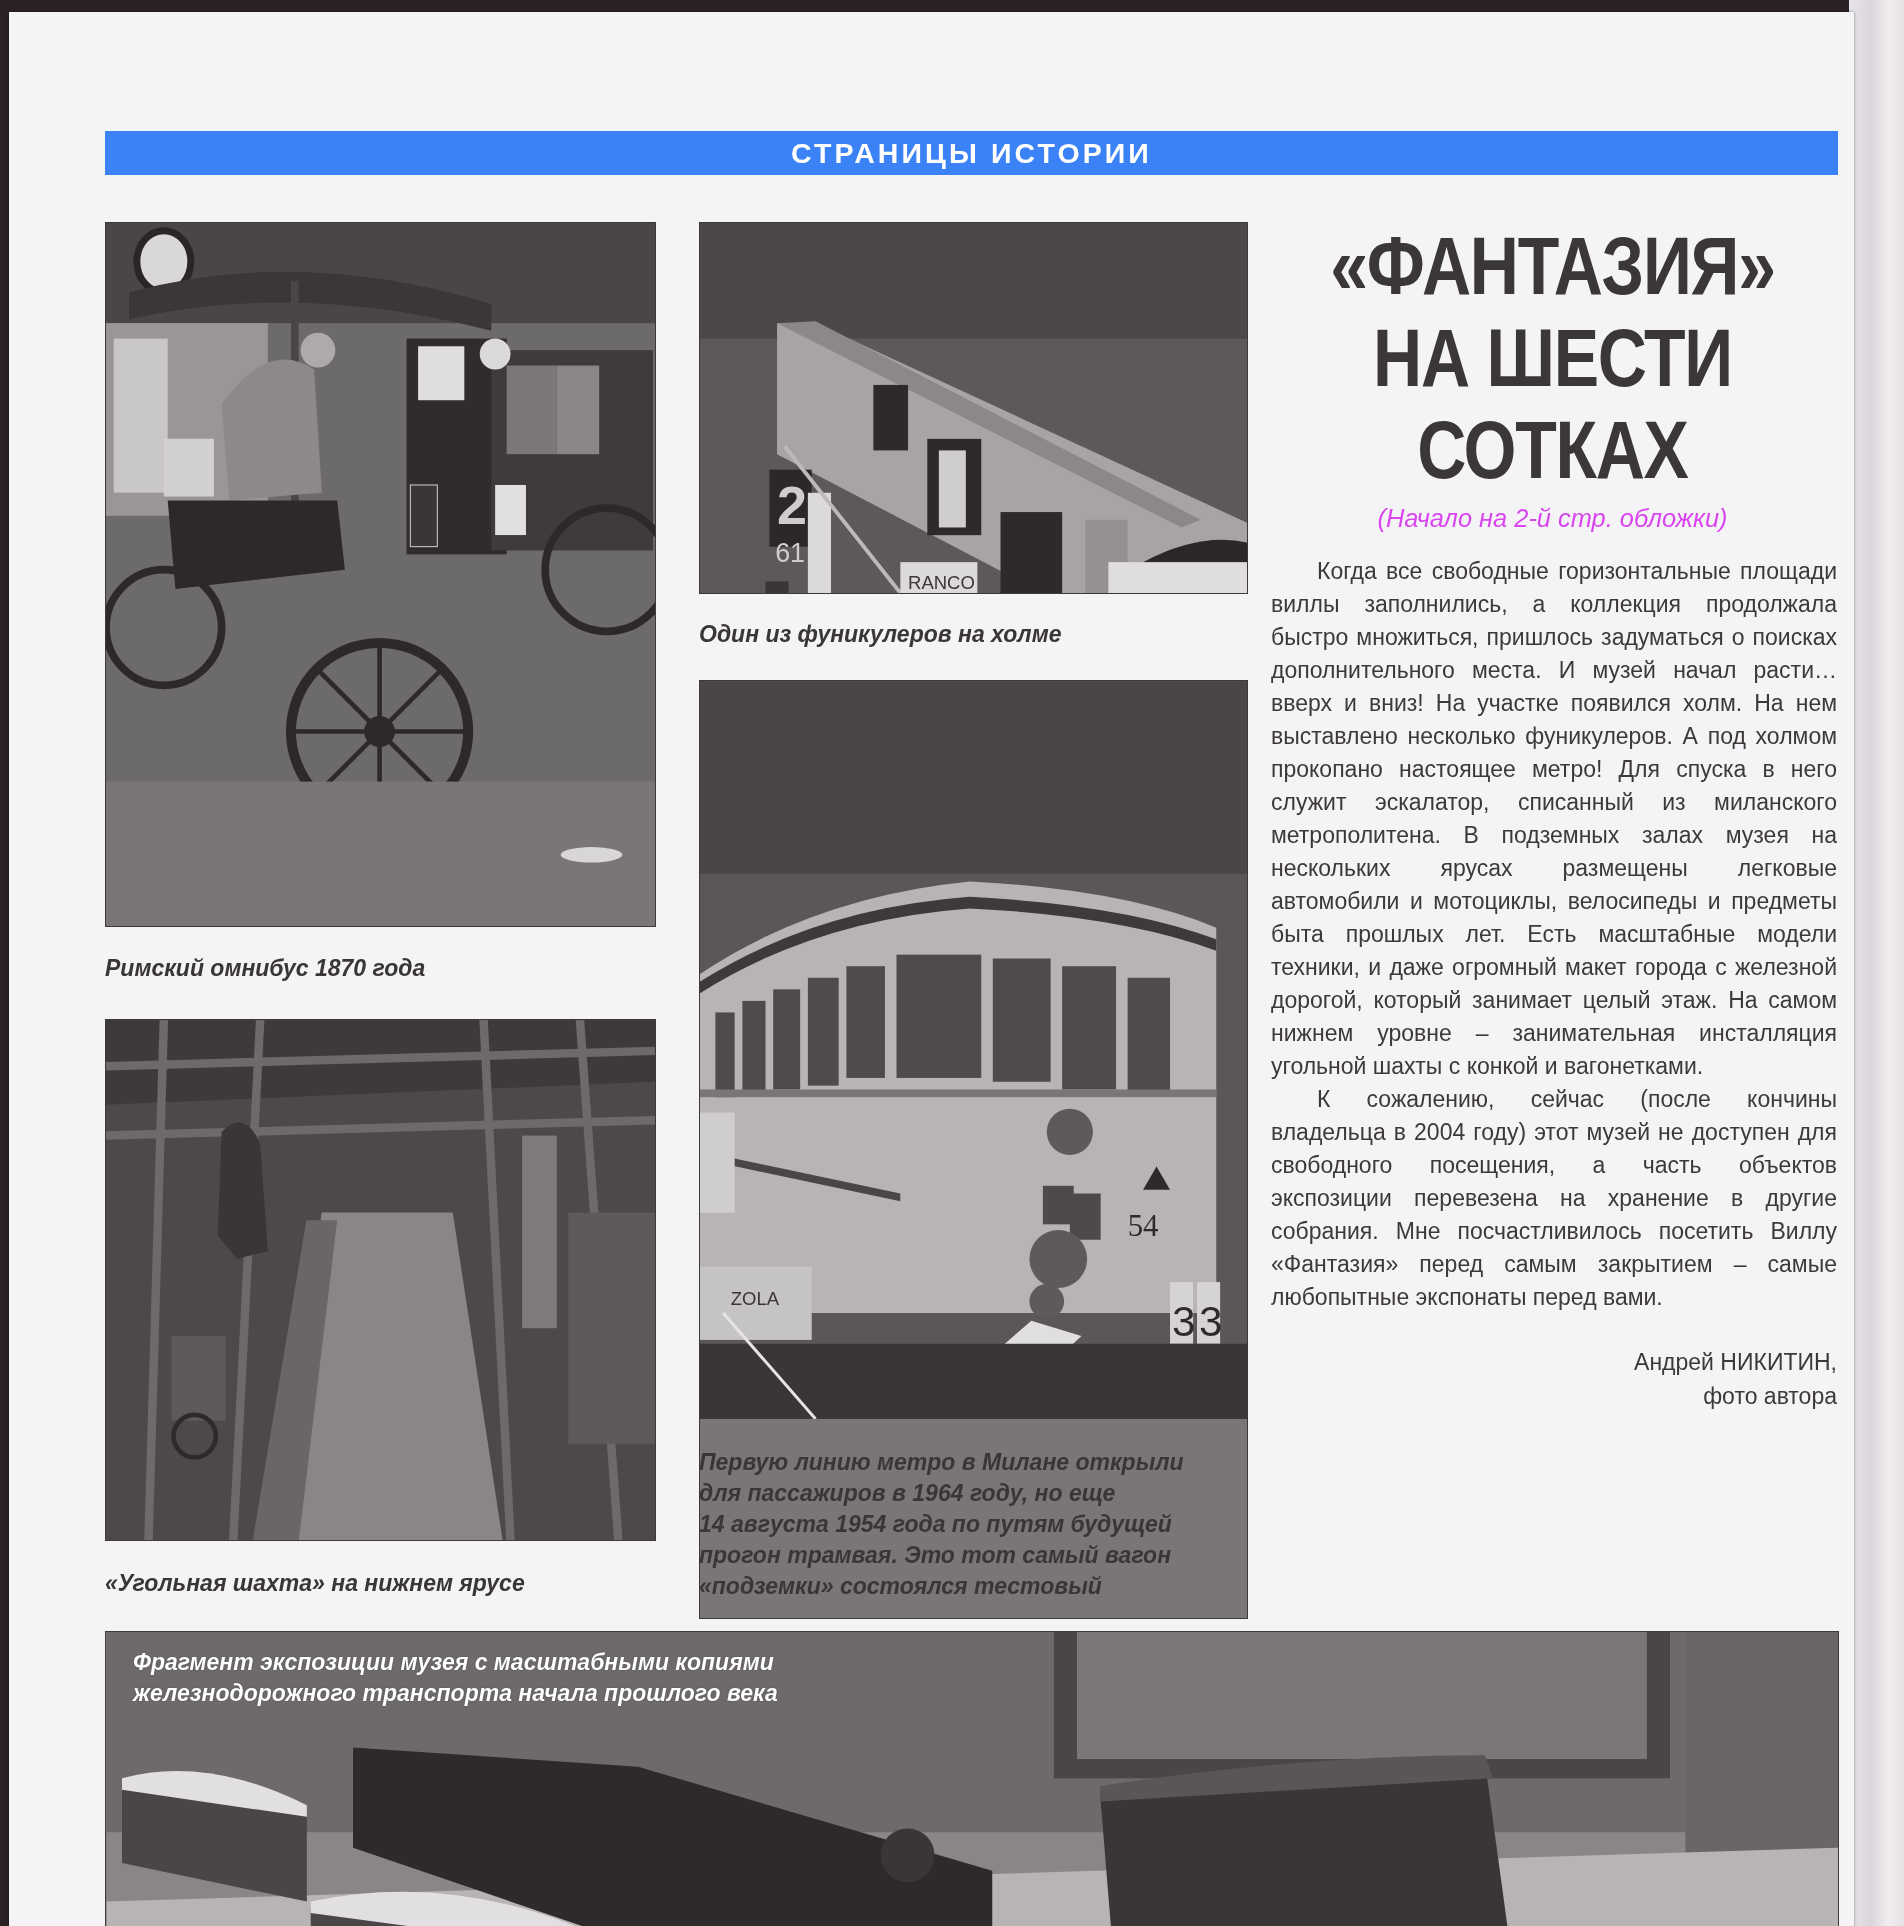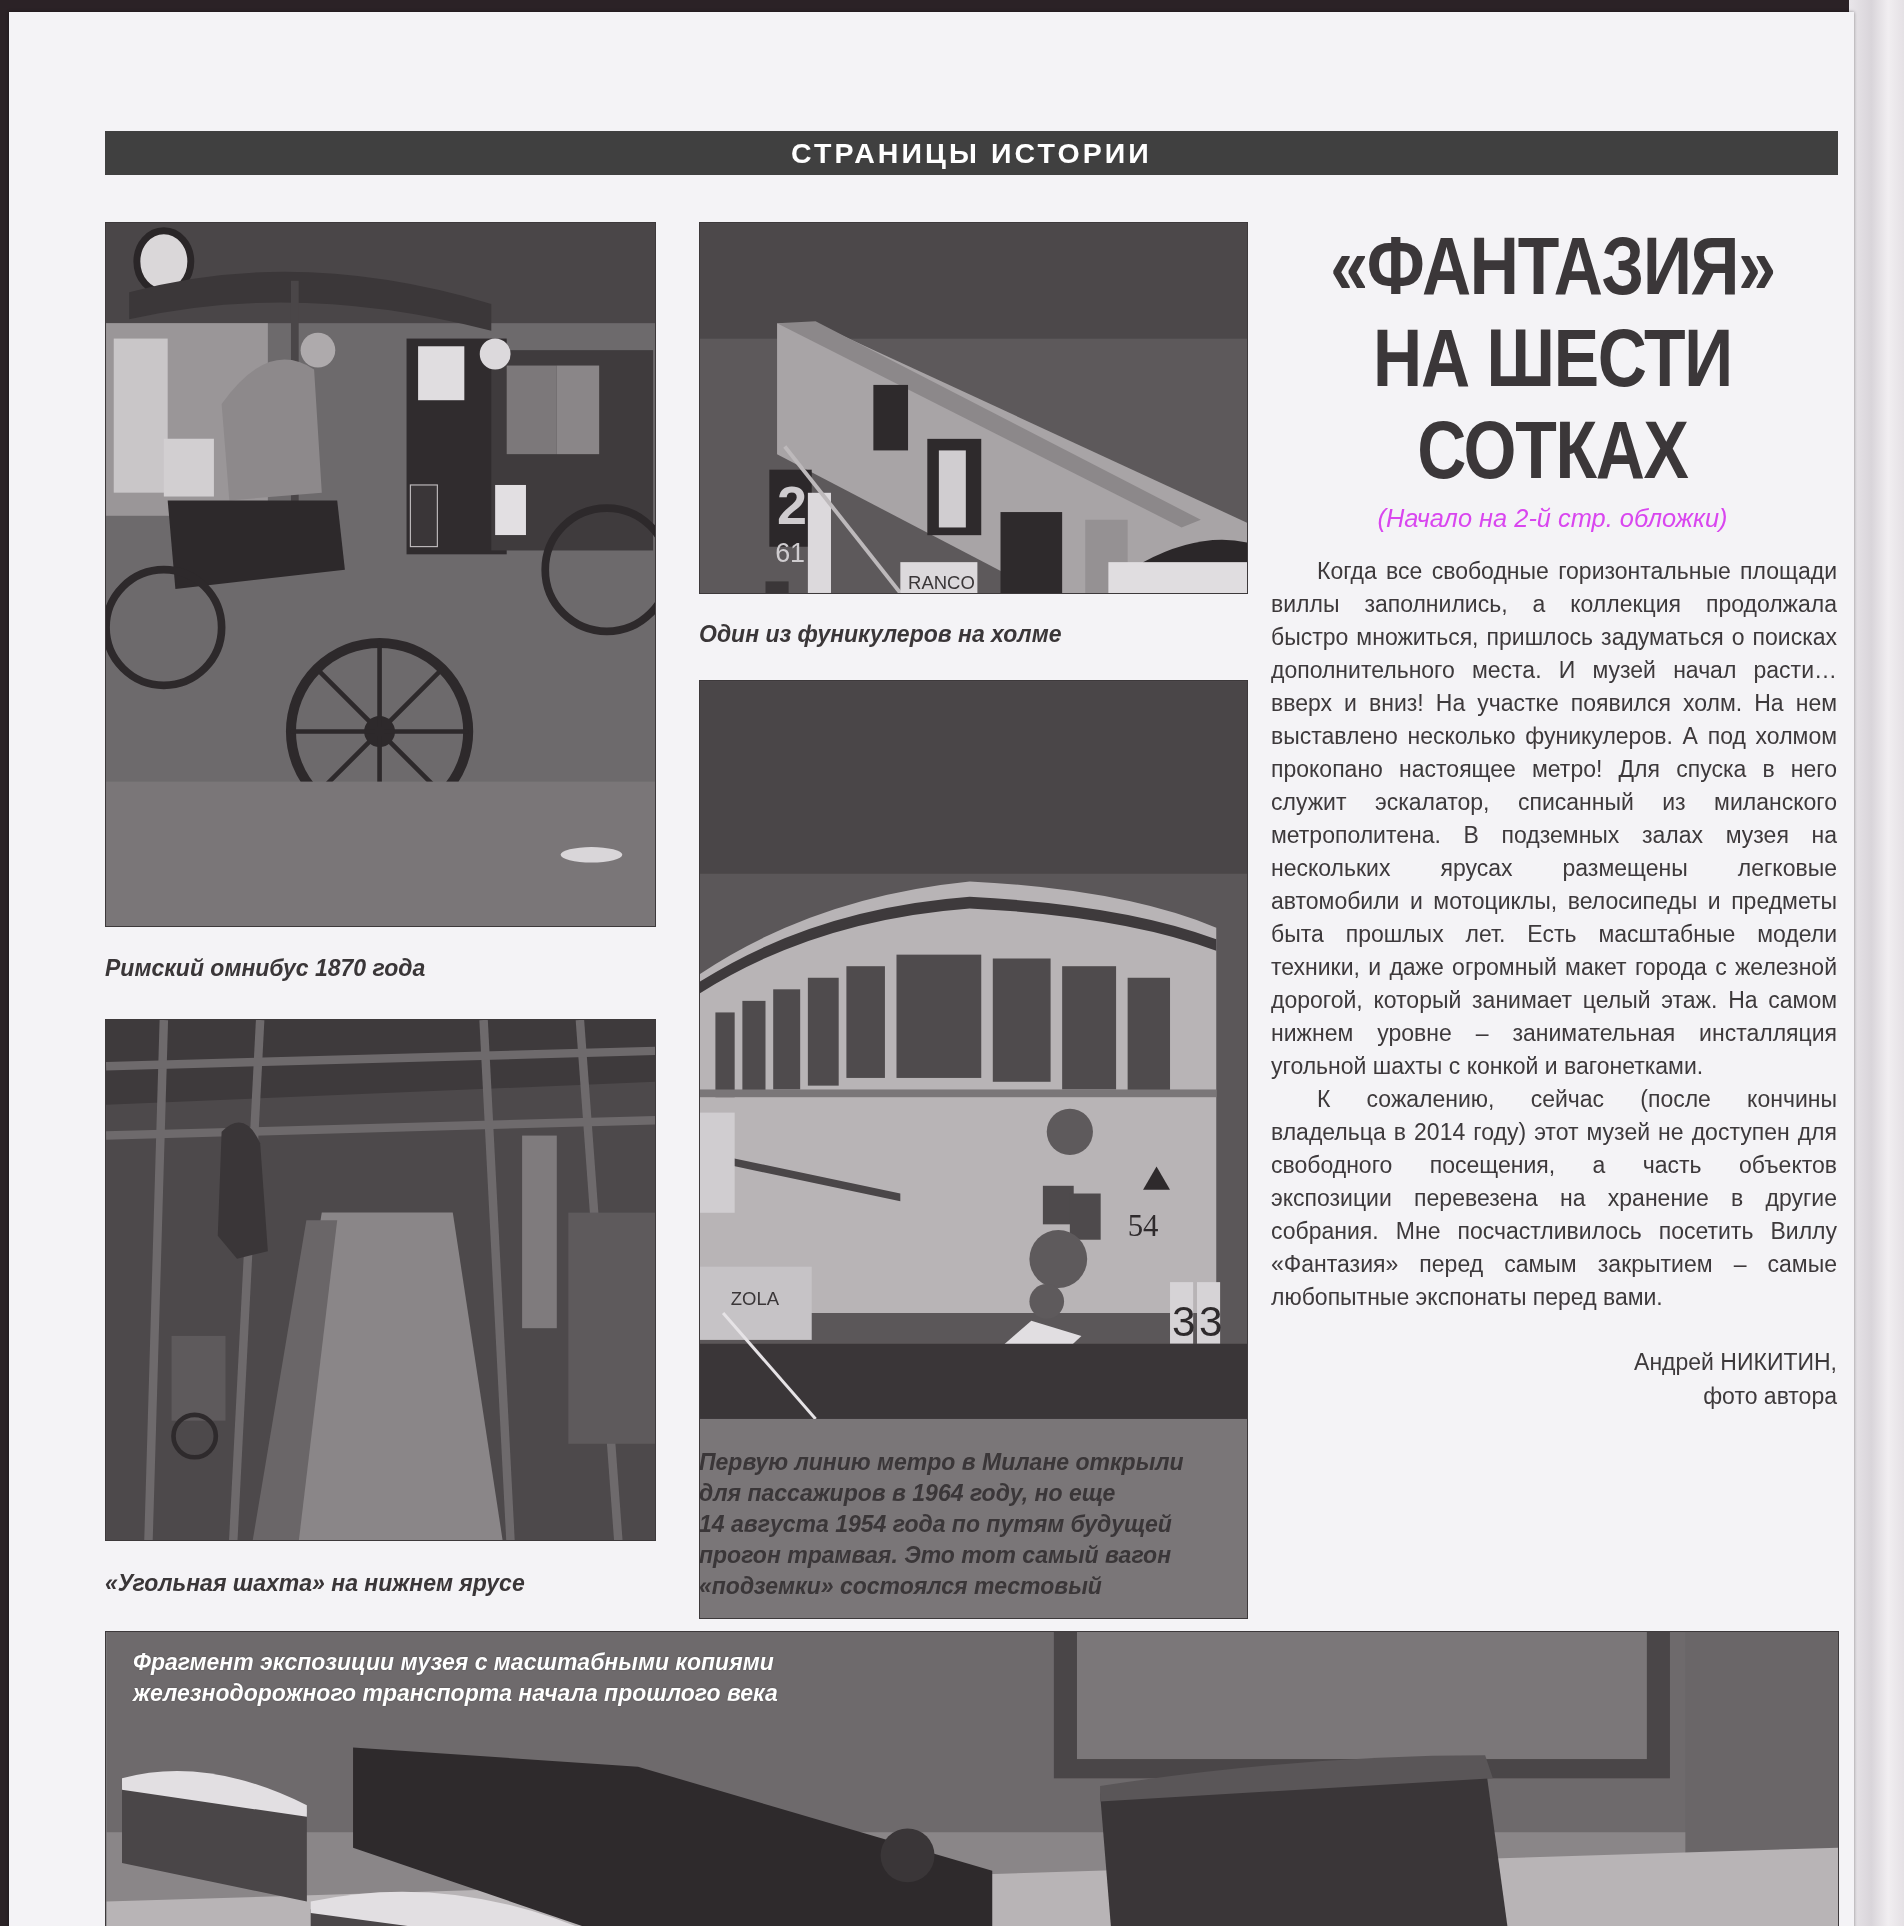--- a/index.html
+++ b/index.html
@@ -1,20 +1,20 @@
 <!DOCTYPE html>
 <html style="font-size:6.2px"><head>
 <meta charset="utf-8">
 <style>
   html, body { margin:0; padding:0; }
   body { width:1905px; height:2626px; position:relative; overflow:hidden; background:#2b2226; font-family:"Liberation Sans", sans-serif; }
   .spine { position:absolute; left:1849px; top:0; width:56px; height:2626px; background:linear-gradient(90deg,#e9e6ea 0%,#d9d5da 40%,#f1eef1 70%,#e4e0e4 100%); }
   .sheet { position:absolute; left:8.5px; top:12.3px; width:1845px; height:2610px; background:#f4f3f6; box-shadow:0 0 3.1px rgba(0,0,0,.4); }
   .abs { position:absolute; }
-  .header-bar { left:105px; top:131px; width:1733px; height:44px; background:#404040; display:flex; align-items:center; justify-content:center; }
+  .header-bar { left:105px; top:131px; width:1733px; height:44px; background:#3b82f6; display:flex; align-items:center; justify-content:center; }
   .header-bar span { color:#fff; font-size:28.5px; font-weight:bold; letter-spacing:3.1px; font-family:"Liberation Sans", sans-serif; }
   .photo { background:#7a7678; overflow:hidden; border:1.2px solid #3d393b; box-sizing:border-box; }
   .caption { font-style:italic; font-weight:bold; color:#3a3638; font-size:23px; line-height:31px; }
   .title-block { left:1256px; top:220px; width:593px; text-align:center; color:#3b3739; }
   .title-line { font-family:"Liberation Sans", sans-serif; font-weight:900; font-size:81px; line-height:92px; letter-spacing:-1.5px; transform:scaleX(0.84); transform-origin:center; white-space:nowrap; }
   .subtitle { font-style:italic; font-size:25.4px; margin-top:7.7px; color:#d946ef; }
   .body-text { left:1271px; top:555px; width:566px; color:#3d393b; font-size:23px; line-height:33px; text-align:justify; }
   .body-text p { margin:0; text-indent:46px; }
   .author { text-align:right; font-weight:normal; margin-top:31px; font-size:23px; line-height:34px; color:#3d393b; }
   .overlay-caption { color:#fff; font-style:italic; font-weight:bold; font-size:23px; line-height:31px; text-shadow:0 0 1.2px rgba(0,0,0,.5); }
@@ -164,21 +164,21 @@
 
 <div class="abs title-block">
   <div class="title-line">«ФАНТАЗИЯ»</div>
   <div class="title-line">НА ШЕСТИ</div>
   <div class="title-line">СОТКАХ</div>
   <div class="subtitle">(Начало на 2-й стр. обложки)</div>
 </div>
 
 <div class="abs body-text">
   <p>Когда все свободные горизонтальные площади виллы заполнились, а коллекция продолжала быстро множиться, пришлось задуматься о поисках дополнительного места. И музей начал расти… вверх и вниз! На участке появился холм. На нем выставлено несколько фуникулеров. А под холмом прокопано настоящее метро! Для спуска в него служит эскалатор, списанный из миланского метрополитена. В подземных залах музея на нескольких ярусах размещены легковые автомобили и мотоциклы, велосипеды и предметы быта прошлых лет. Есть масштабные модели техники, и даже огромный макет города с железной дорогой, который занимает целый этаж. На самом нижнем уровне – занимательная инсталляция угольной шахты с конкой и вагонетками.</p>
-  <p>К сожалению, сейчас (после кончины владельца в 2014 году) этот музей не доступен для свободного посещения, а часть объектов экспозиции перевезена на хранение в другие собрания. Мне посчастливилось посетить Виллу «Фантазия» перед самым закрытием – самые любопытные экспонаты перед вами.</p>
+  <p>К сожалению, сейчас (после кончины владельца в 2004 году) этот музей не доступен для свободного посещения, а часть объектов экспозиции перевезена на хранение в другие собрания. Мне посчастливилось посетить Виллу «Фантазия» перед самым закрытием – самые любопытные экспонаты перед вами.</p>
   <div class="author">
     <div>Андрей НИКИТИН,</div>
     <div>фото автора</div>
   </div>
 </div>
 
 <div class="abs photo" style="left:105px; top:1631px; width:1734px; height:799px;">
   <svg width="1734" height="799" viewBox="0 0 4500 2075">
     <rect width="4500" height="2075" fill="#8a8688"></rect>
     <rect width="4500" height="520" fill="#6e6a6c"></rect>

